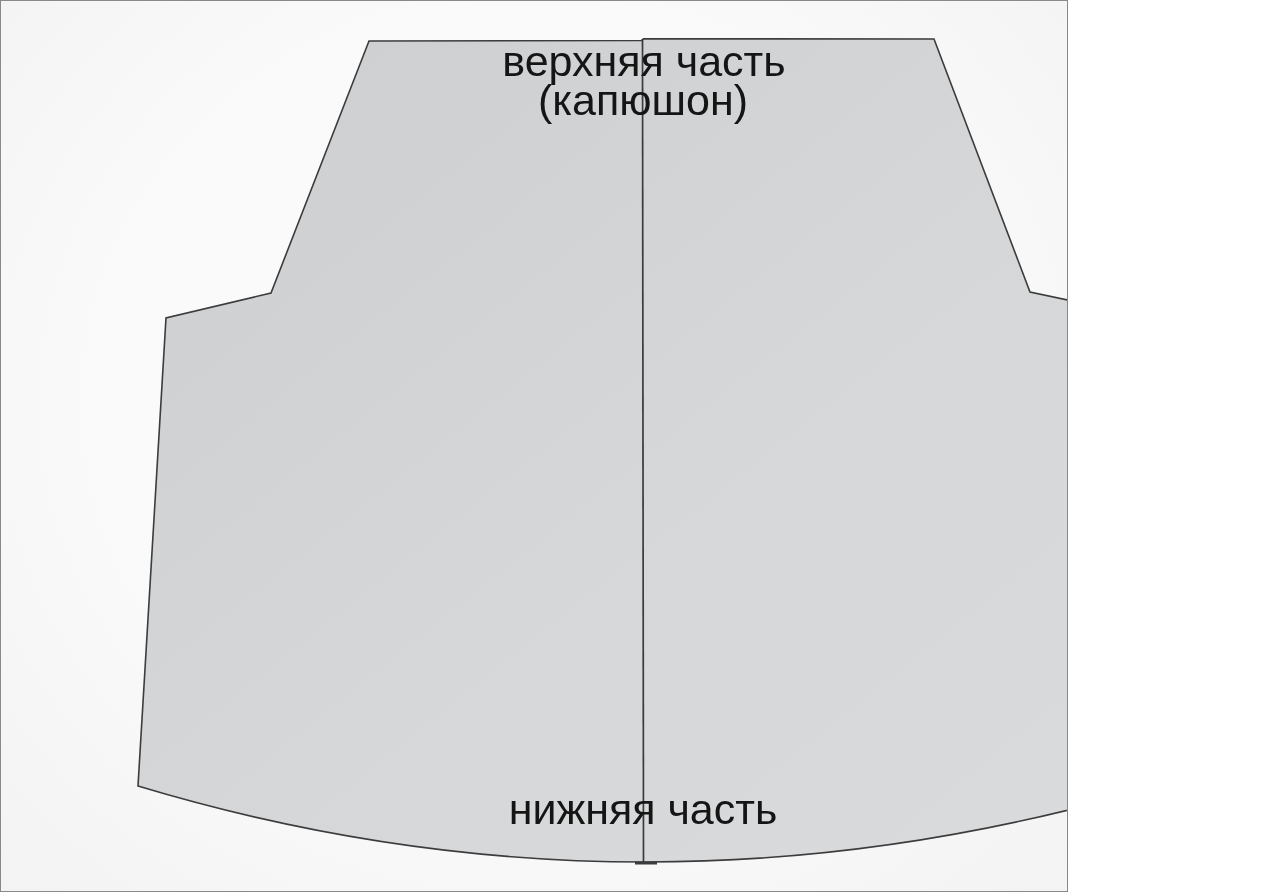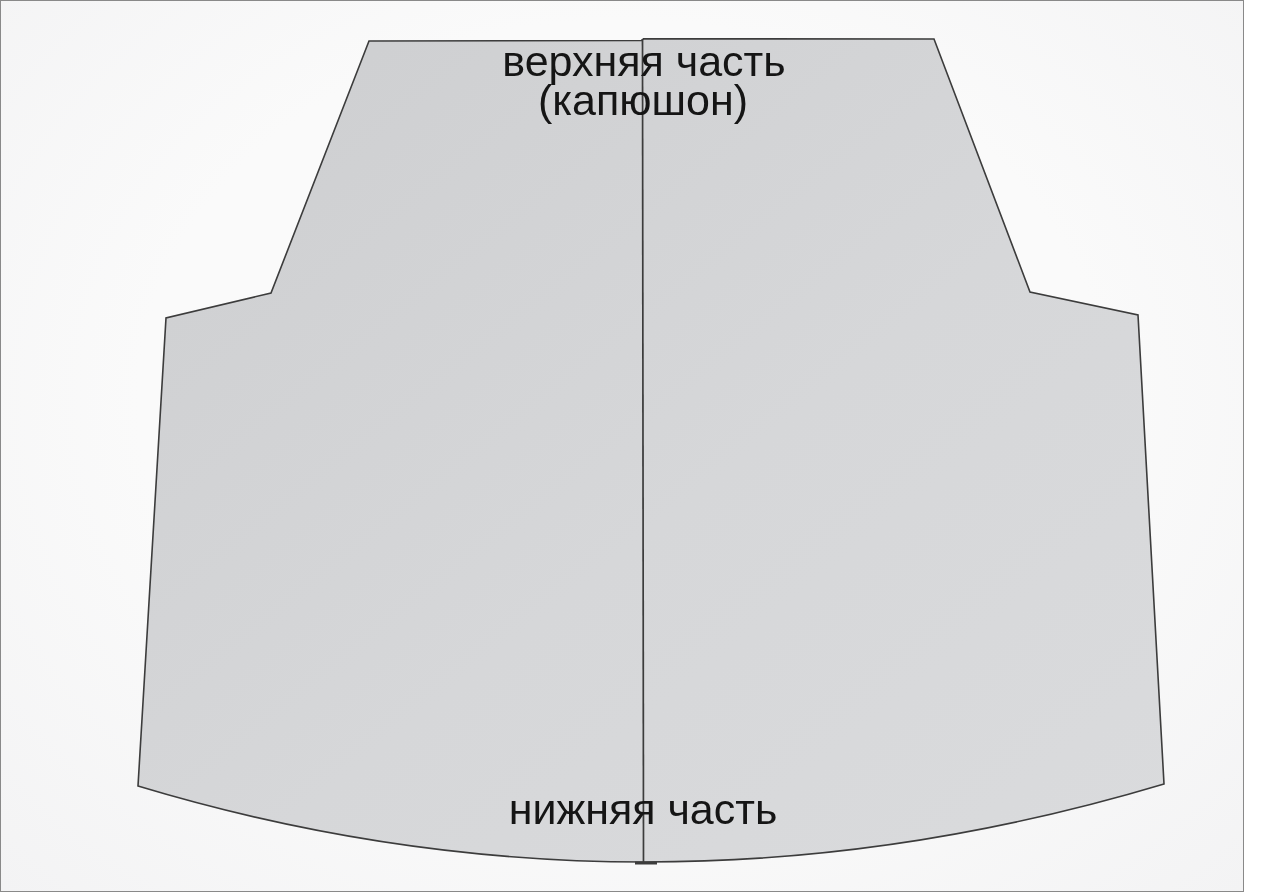--- a/index.html
+++ b/index.html
@@ -2,21 +2,21 @@
 <html><head>
 <meta charset="utf-8">
 <style>
   html, body {
     margin: 0;
     padding: 0;
     background: #ffffff;
   }
   .frame {
     position: relative;
-    width: 1244px;
+    width: 1068px;
     height: 892px;
     box-sizing: border-box;
     border: 1px solid #898989;
     background: radial-gradient(ellipse at 50% 45%, #fafafa 55%, #f3f3f4 100%);
     overflow: hidden;
     font-family: "Liberation Sans", sans-serif;
   }
   .frame svg {
     position: absolute;
     left: 0;

